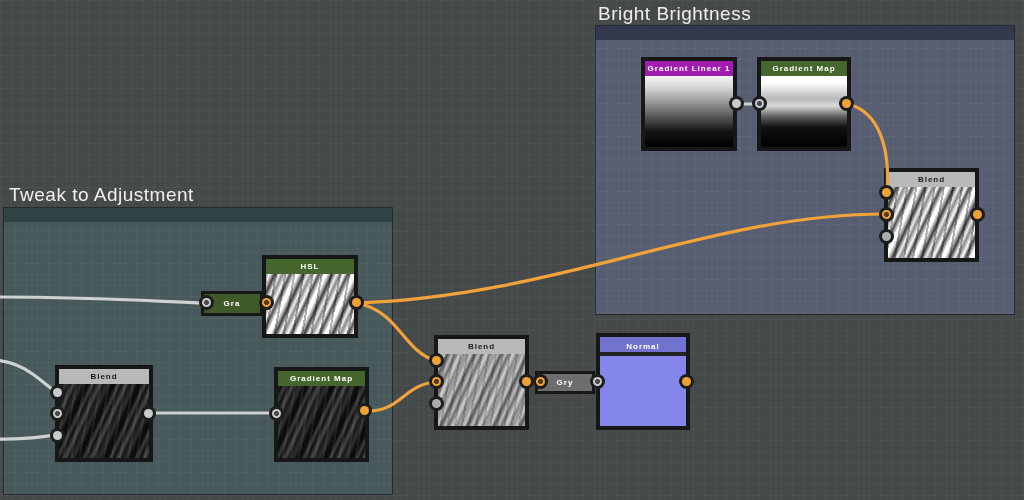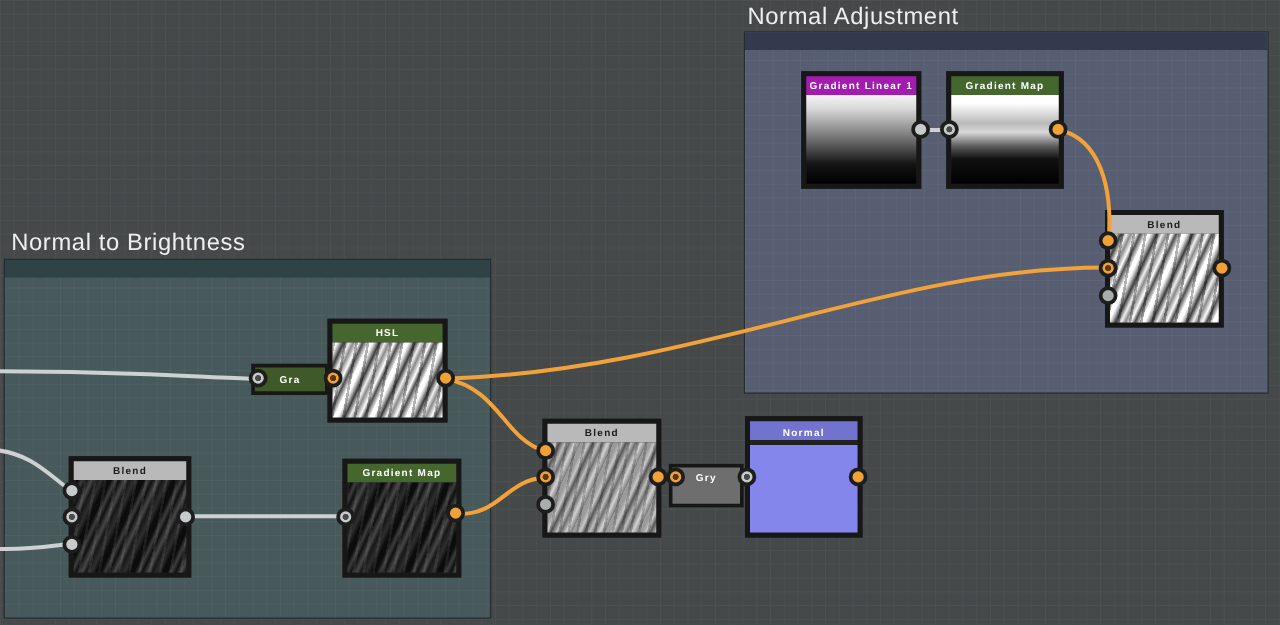--- a/index.html
+++ b/index.html
@@ -66,22 +66,22 @@
   #wires{position:absolute;left:0;top:0;z-index:3;pointer-events:none;}
   #wires path{fill:none;stroke-linecap:round;}
   .w-gray{stroke:#cdd1d1;stroke-width:3.2px;}
   .w-orange{stroke:#f2a23a;stroke-width:3.2px;}
 </style>
 </head>
 <body>
 
 <div id="canvas">
 
-  <div class="frame-title" style="left:598px;top:3px;">Normal Adjustment</div>
-  <div class="frame-title" style="left:9px;top:184px;">Normal to Brightness</div>
+  <div class="frame-title" style="left:598px;top:3px;">Bright Brightness</div>
+  <div class="frame-title" style="left:9px;top:184px;">Tweak to Adjustment</div>
 
   <div class="frame" id="frame-bright">
     <div class="frame-bar"></div>
   </div>
   <div class="frame" id="frame-tweak">
     <div class="frame-bar"></div>
   </div>
 
   <svg id="wires" width="1024" height="500" viewBox="0 0 1024 500">
     <path class="w-gray" d="M-4,297 C100,297 165,302 203,303"></path>
@@ -122,21 +122,21 @@
   </div>
   <div class="node" style="left:274px;top:367px;width:95px;height:95px;">
     <div class="node-header hdr-green">Gradient Map</div>
     <div class="node-preview tex-dark"></div>
   </div>
 
   <div class="node" style="left:434px;top:335px;width:95px;height:95px;">
     <div class="node-header hdr-gray">Blend</div>
     <div class="node-preview tex-mid"></div>
   </div>
-  <div class="pill pill-gray" style="left:535px;top:371px;width:60px;height:35px;">
+  <div class="pill pill-gray" style="left:535px;top:371px;width:60px;height:23px;">
     <span style="line-height:17px;">Gry</span>
   </div>
   <div class="node" style="left:596px;top:333px;width:94px;height:97px;">
     <div class="node-header hdr-blue" style="height:15px;line-height:19px;">Normal</div>
     <div class="node-preview tex-solid-blue" style="top:19px;"></div>
   </div>
 
   <div class="port gray" style="left:729px;top:96px;">
       <i></i>
     </div>

